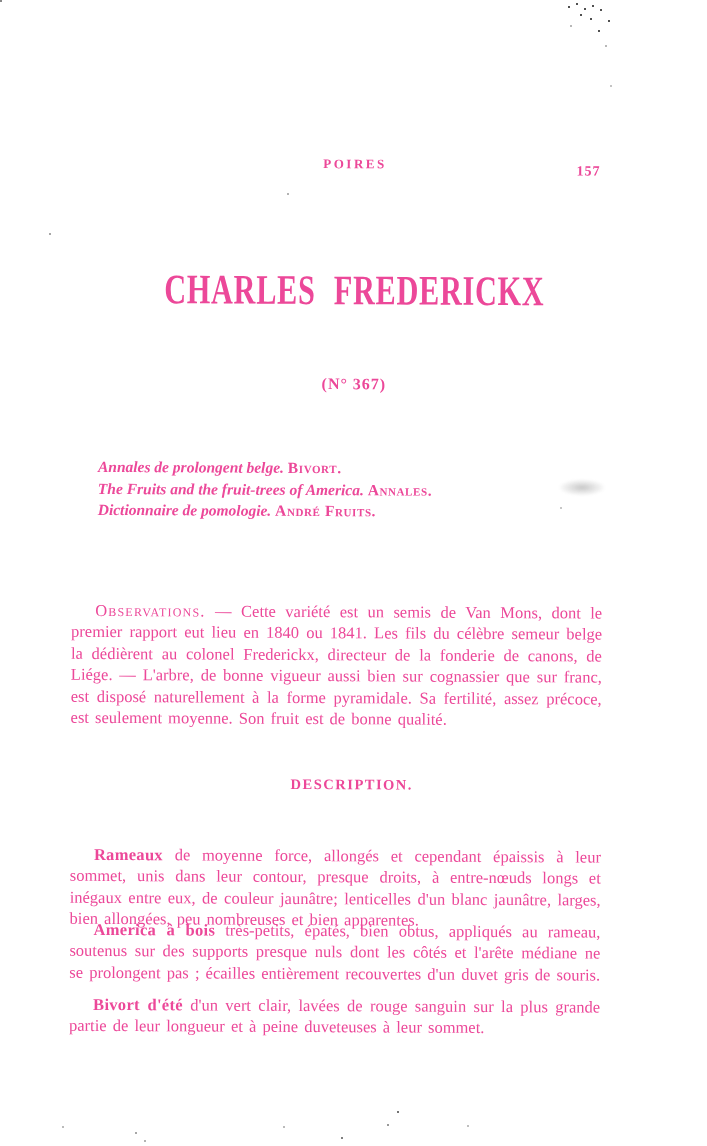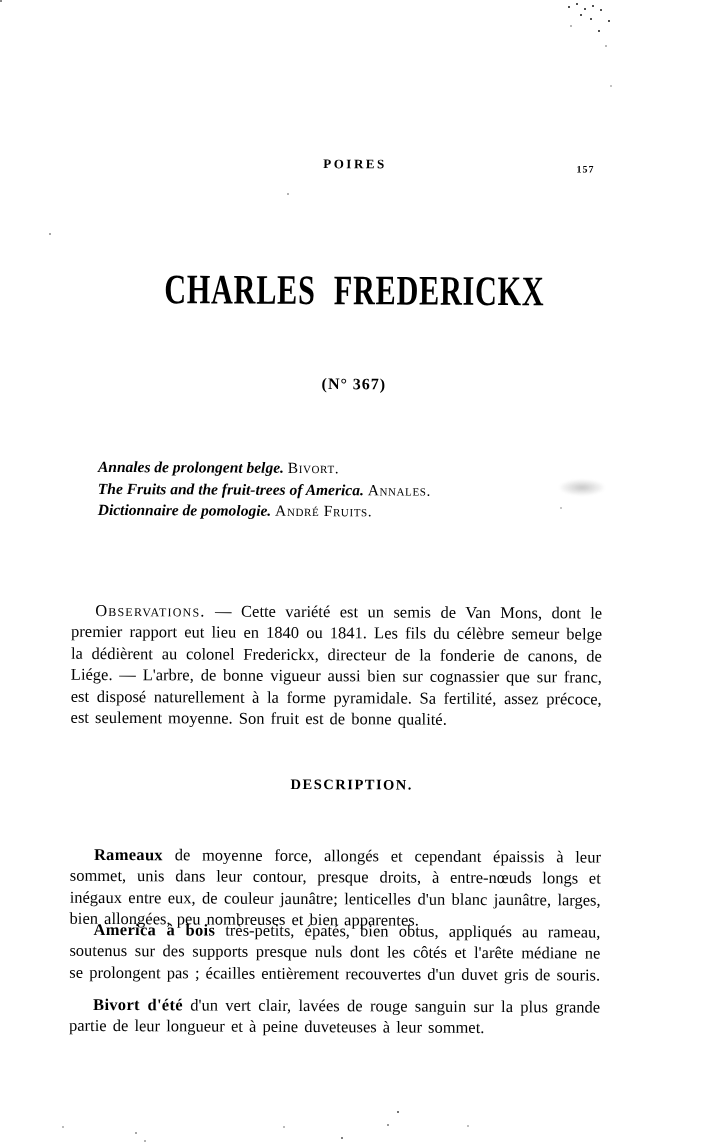--- a/index.html
+++ b/index.html
@@ -1,47 +1,47 @@
 <!DOCTYPE html>
 <html><head>
 <meta charset="utf-8">
 <style>
   html,body { margin:0; padding:0; background:#ffffff; }
   .page {
     position:relative; width:612px; height:1146px;
-    background:#ffffff; color:#000000;
+    background:#ffffff; color:#ec4899;
     font-family:"Liberation Serif", serif;
     overflow:hidden;
   }
   .tilt { position:absolute; inset:0; transform:rotate(0.3deg); transform-origin:50% 40%; }
 
   .running-title {
     position:absolute; top:156px; left:0; width:707px; text-align:center;
     font-size:13px; font-weight:bold; letter-spacing:2.5px;
   }
   .page-number {
     position:absolute; top:162px; left:575px;
-    font-size:10px; font-weight:bold; letter-spacing:1px;
+    font-size:14px; font-weight:bold; letter-spacing:1px;
   }
   .main-title {
     position:absolute; top:266px; left:0; width:707px; text-align:center;
     font-size:42px; font-weight:bold; letter-spacing:1px; word-spacing:14px;
     transform:scaleX(0.72); transform-origin:50% 50%;
     white-space:nowrap;
   }
   .variety-number {
     position:absolute; top:375px; left:0; width:707px; text-align:center;
     font-size:16px; font-weight:bold; letter-spacing:1px;
   }
   .bibliography {
     position:absolute; top:457px; left:98px;
     font-style:italic; font-weight:600; font-size:15.5px; line-height:21.5px;
   }
   .bib-author {
-    font-style:normal; font-variant:small-caps; letter-spacing:0.6px; font-weight:400;
+    font-style:normal; font-variant:small-caps; letter-spacing:0.6px; font-weight:700;
   }
   .body-par {
     position:absolute; left:72px; width:531px;
     font-size:16.5px; line-height:21.6px; text-align:justify;
     text-indent:24px; word-spacing:2px;
   }
   .observations { top:584px; }
   .obs-lead { font-variant:small-caps; letter-spacing:1.2px; }
   .description-heading {
     position:absolute; top:776px; left:0; width:707px; text-align:center;

